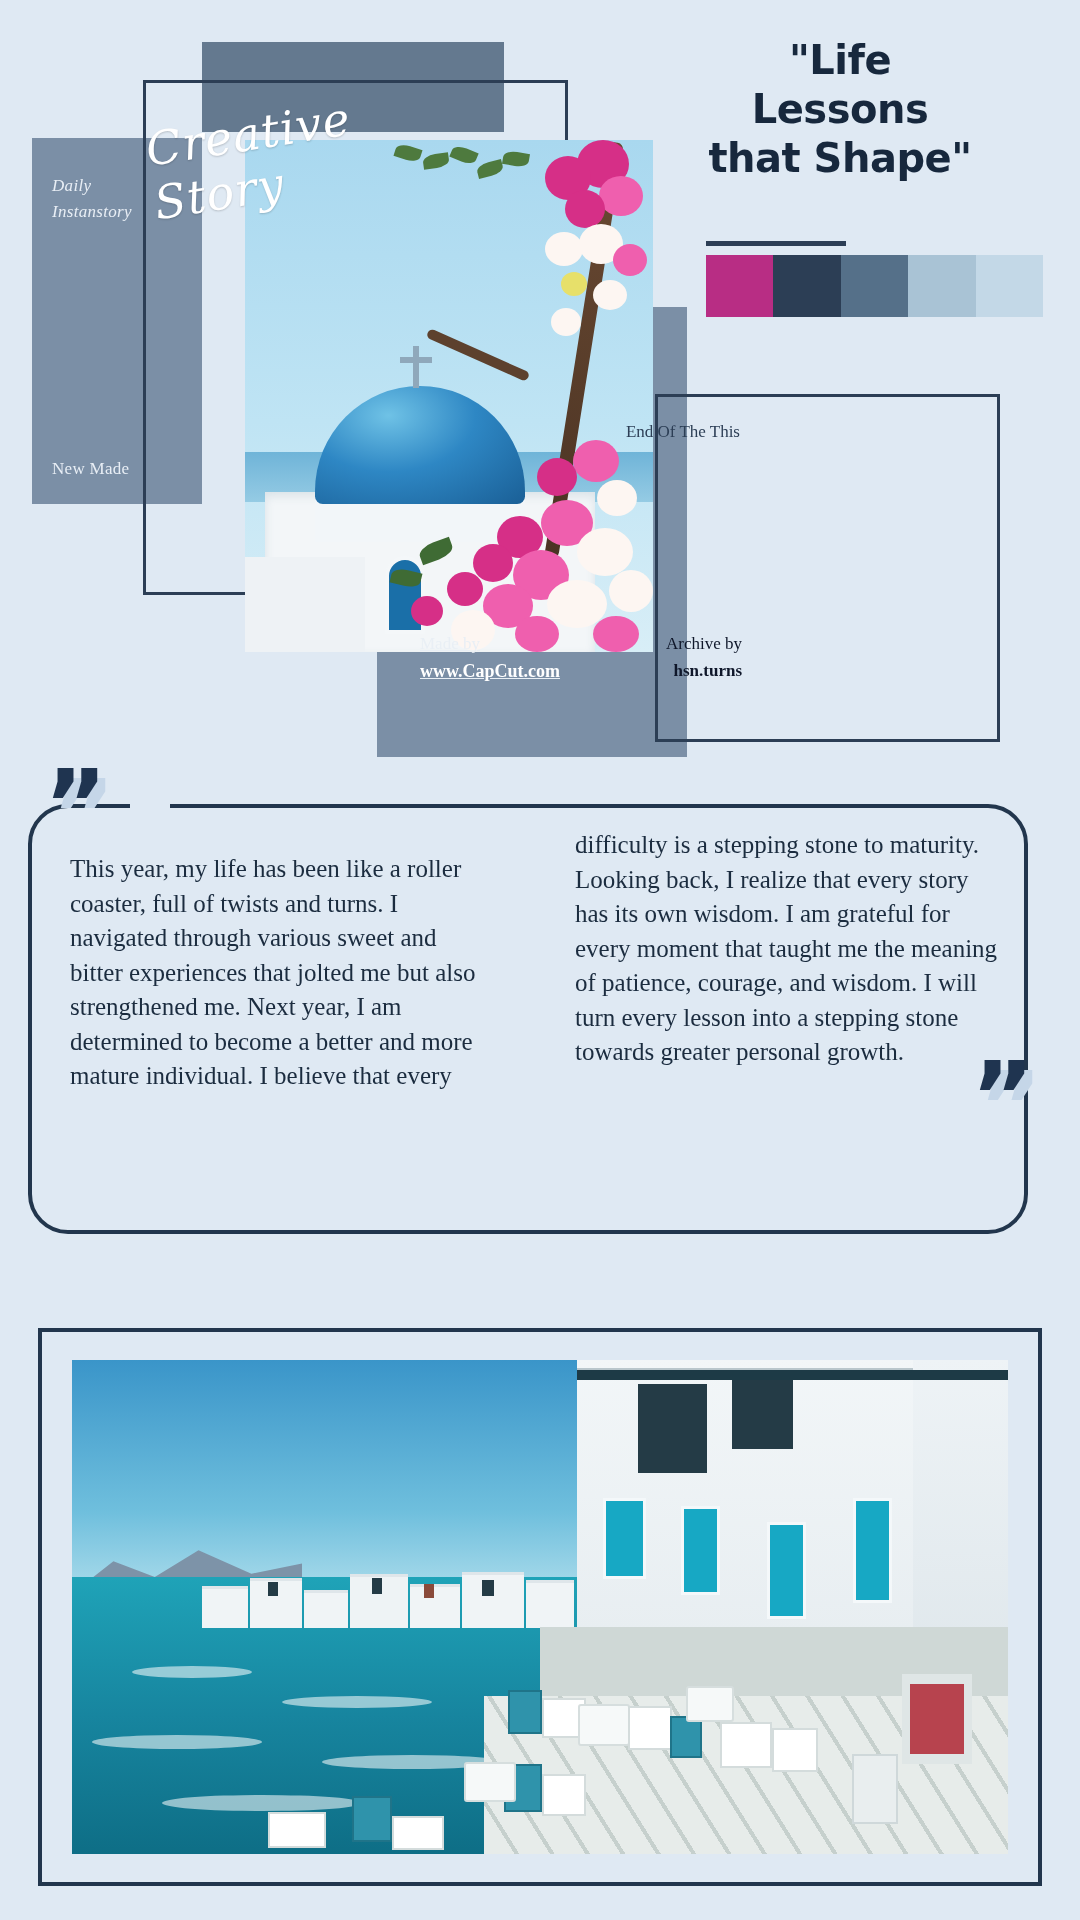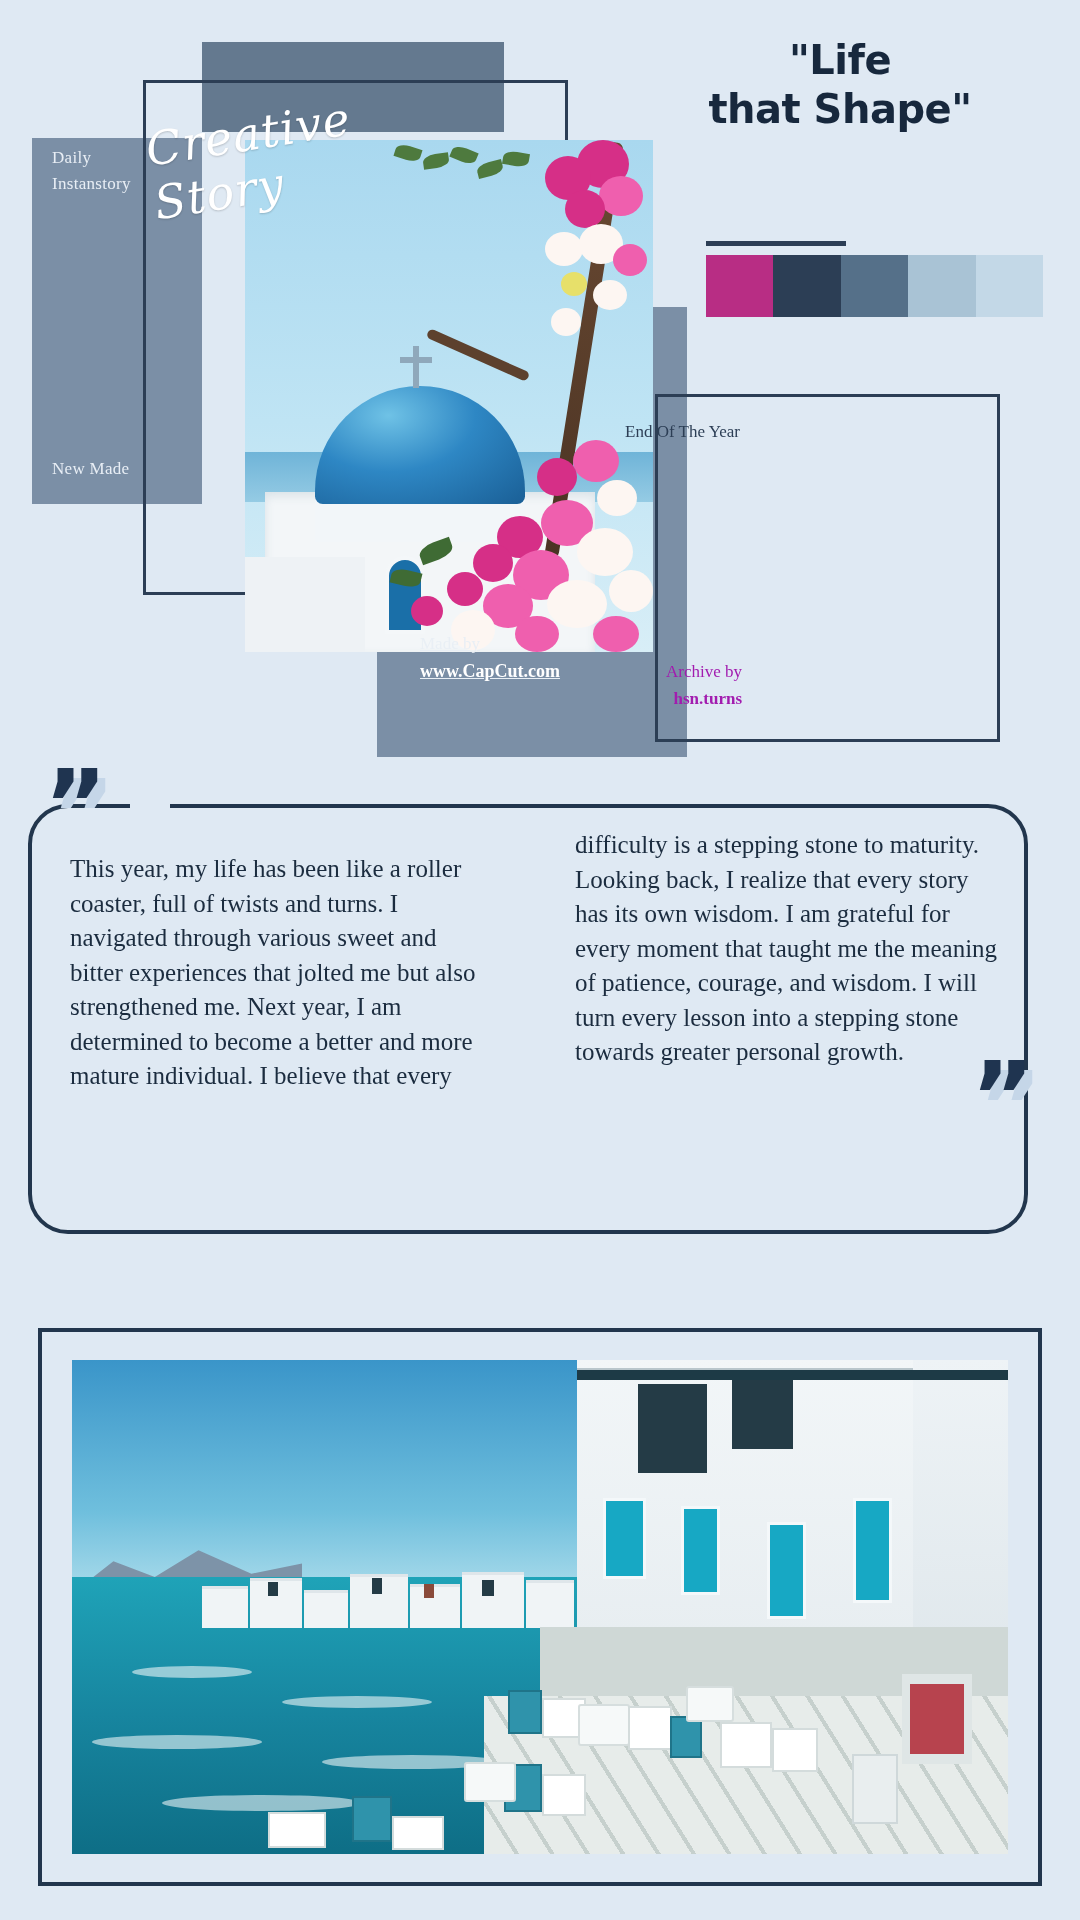--- a/index.html
+++ b/index.html
@@ -28,21 +28,21 @@
   }
   .slate-panel-a .lbl {
     position: absolute;
     left: 20px;
     color: #e8eef5;
     font-family: "Liberation Serif", serif;
     font-size: 17px;
     line-height: 1.55;
     letter-spacing: .3px;
   }
-  .slate-panel-a .lbl.top { top: 7px; width: 120px; }
+  .slate-panel-a .lbl.top { top: 35px; width: 120px; font-style: italic; }
   .slate-panel-a .lbl.bot { bottom: 22px; width: 120px; }
 
   .slate-panel-b {
     position: absolute;
     left: 202px; top: 42px;
     width: 302px; height: 90px;
     background: #64798f;
   }
 
   .slate-panel-c {
@@ -164,24 +164,23 @@
     text-align: right;
     color: #2c3e55;
     font-size: 17px;
     line-height: 1.6;
   }
   .archiveby {
     position: absolute;
     right: 338px; top: 630px;
     width: 160px;
     text-align: right;
-    color: #a21caf;
+    color: #0f172a;
     font-size: 17px;
     line-height: 1.6;
-    margin-top: 28px;
   }
   .archiveby .who { font-weight: bold; }
 
   
   .headline {
     position: absolute;
     left: 660px; top: 36px;
     width: 360px;
     color: #17283d;
     font-family: "DejaVu Sans", sans-serif;
@@ -360,29 +359,30 @@
       <div class="leaf" style="right:232px; top:430px; width:30px; height:16px; transform:rotate(14deg); background:#3f6b34;"></div>
     </div>
 
     <div class="script-word">Creative Story</div>
 
     <div class="madeby">
       <div>Made by</div>
       <div class="url">www.CapCut.com</div>
     </div>
 
-    <div class="endofyear">End Of The Year</div>
+    <div class="endofyear">End Of The This</div>
 
     <div class="archiveby">
       <div>Archive by</div>
       <div class="who">hsn.turns</div>
     </div>
 
     <div class="headline">
       <span class="ln">"Life</span>
+      <span class="ln">Lessons</span>
       <span class="ln">that Shape"</span>
     </div>
     <div class="headline-rule"></div>
 
     <div class="swatches">
       <div style="background:#b82d84"></div>
       <div style="background:#2c3e55"></div>
       <div style="background:#557089"></div>
       <div style="background:#a9c3d5"></div>
       <div style="background:#c3d8e7"></div>

